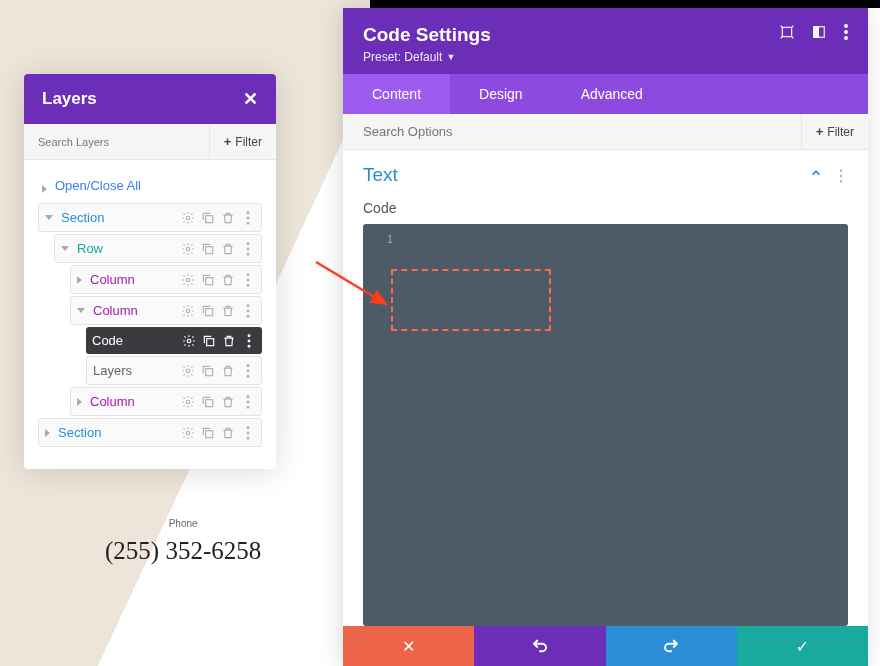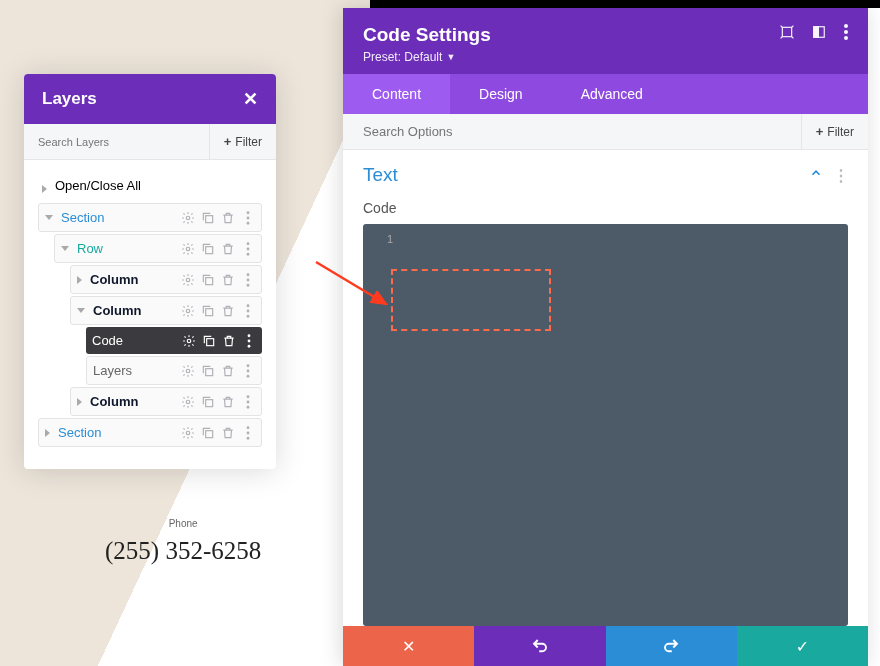--- a/index.html
+++ b/index.html
@@ -15,39 +15,39 @@
 
   
   .layers-panel { position: absolute; left: 24px; top: 74px; width: 252px; background: #fff; border-radius: 4px; box-shadow: 0 2px 30px rgba(0,0,0,.15); z-index: 3; }
   .layers-header { background: #6c2eb9; color: #fff; padding: 14px 18px; display: flex; justify-content: space-between; align-items: center; font-size: 17px; font-weight: 600; border-radius: 4px 4px 0 0; }
   .layers-header .x { cursor: pointer; font-size: 18px; }
   .layers-toolbar { display: flex; background: #f5f6f8; border-bottom: 1px solid #e6e6e8; }
   .layers-toolbar input { flex: 1; border: none; background: transparent; padding: 10px 14px; font-size: 11px; outline: none; color: #888; }
   .filter-btn { padding: 10px 14px; font-size: 12px; color: #444; border-left: 1px solid #e6e6e8; display: flex; align-items: center; gap: 4px; cursor: pointer; }
   .filter-btn .plus { font-weight: bold; font-size: 13px; }
   .layers-body { padding: 8px 14px 20px 14px; }
-  .open-close-row { display: flex; align-items: flex-end; gap: 8px; padding: 10px 4px; font-size: 13px; color: #000000; }
+  .open-close-row { display: flex; align-items: flex-end; gap: 8px; padding: 10px 4px; font-size: 13px; color: #3b82f6; }
   .tri { width: 0; height: 0; display: inline-block; }
   .tri.right { border-top: 4px solid transparent; border-bottom: 4px solid transparent; border-left: 5px solid #aaa; }
   .tri.down { border-left: 4px solid transparent; border-right: 4px solid transparent; border-top: 5px solid #aaa; }
   .row { display: flex; align-items: center; font-size: 13px; padding: 6px 6px; border-radius: 3px; border: 1px solid transparent; margin-bottom: 2px; }
   .row.boxed { border: 1px solid #e3e3e5; background: #fafafb; }
   .row .caret { margin-right: 8px; }
   .row .label { flex: 1; }
   .row .icons { display: flex; gap: 6px; margin-left: auto; align-items: center; }
   .row .ic { width: 14px; height: 14px; color: #b0b0b5; }
   .row.dark { background: #3a3a3f; color: #fff; border: none; }
   .row.dark .ic { color: #fff; }
   .indent-1 { margin-left: 0; }
   .indent-2 { margin-left: 16px; }
   .indent-3 { margin-left: 32px; }
   .indent-4 { margin-left: 48px; }
   .c-blue { color: #2a8dd6; }
   .c-teal { color: #1aa99e; }
-  .c-dim { color: #0f172a; font-weight: bold; }
+  .c-dim { color: #a21caf; }
   .c-txt { color: #666; }
 
   
   .settings-panel { position: absolute; left: 343px; top: 8px; width: 525px; height: 658px; background: #fff; box-shadow: -2px 0 20px rgba(0,0,0,.15); z-index: 4; display: flex; flex-direction: column; }
   .settings-hdr { background: #6c2eb9; color: #fff; padding: 16px 20px 10px; }
   .settings-hdr .title-row { display: flex; justify-content: space-between; align-items: flex-start; }
   .settings-hdr h2 { font-size: 19px; font-weight: 600; }
   .preset { font-size: 12px; opacity: .9; margin-top: 4px; display: flex; gap: 4px; align-items: center; }
   .preset .dd { font-size: 9px; }
   .hdr-icons { display: flex; gap: 18px; align-items: center; }

